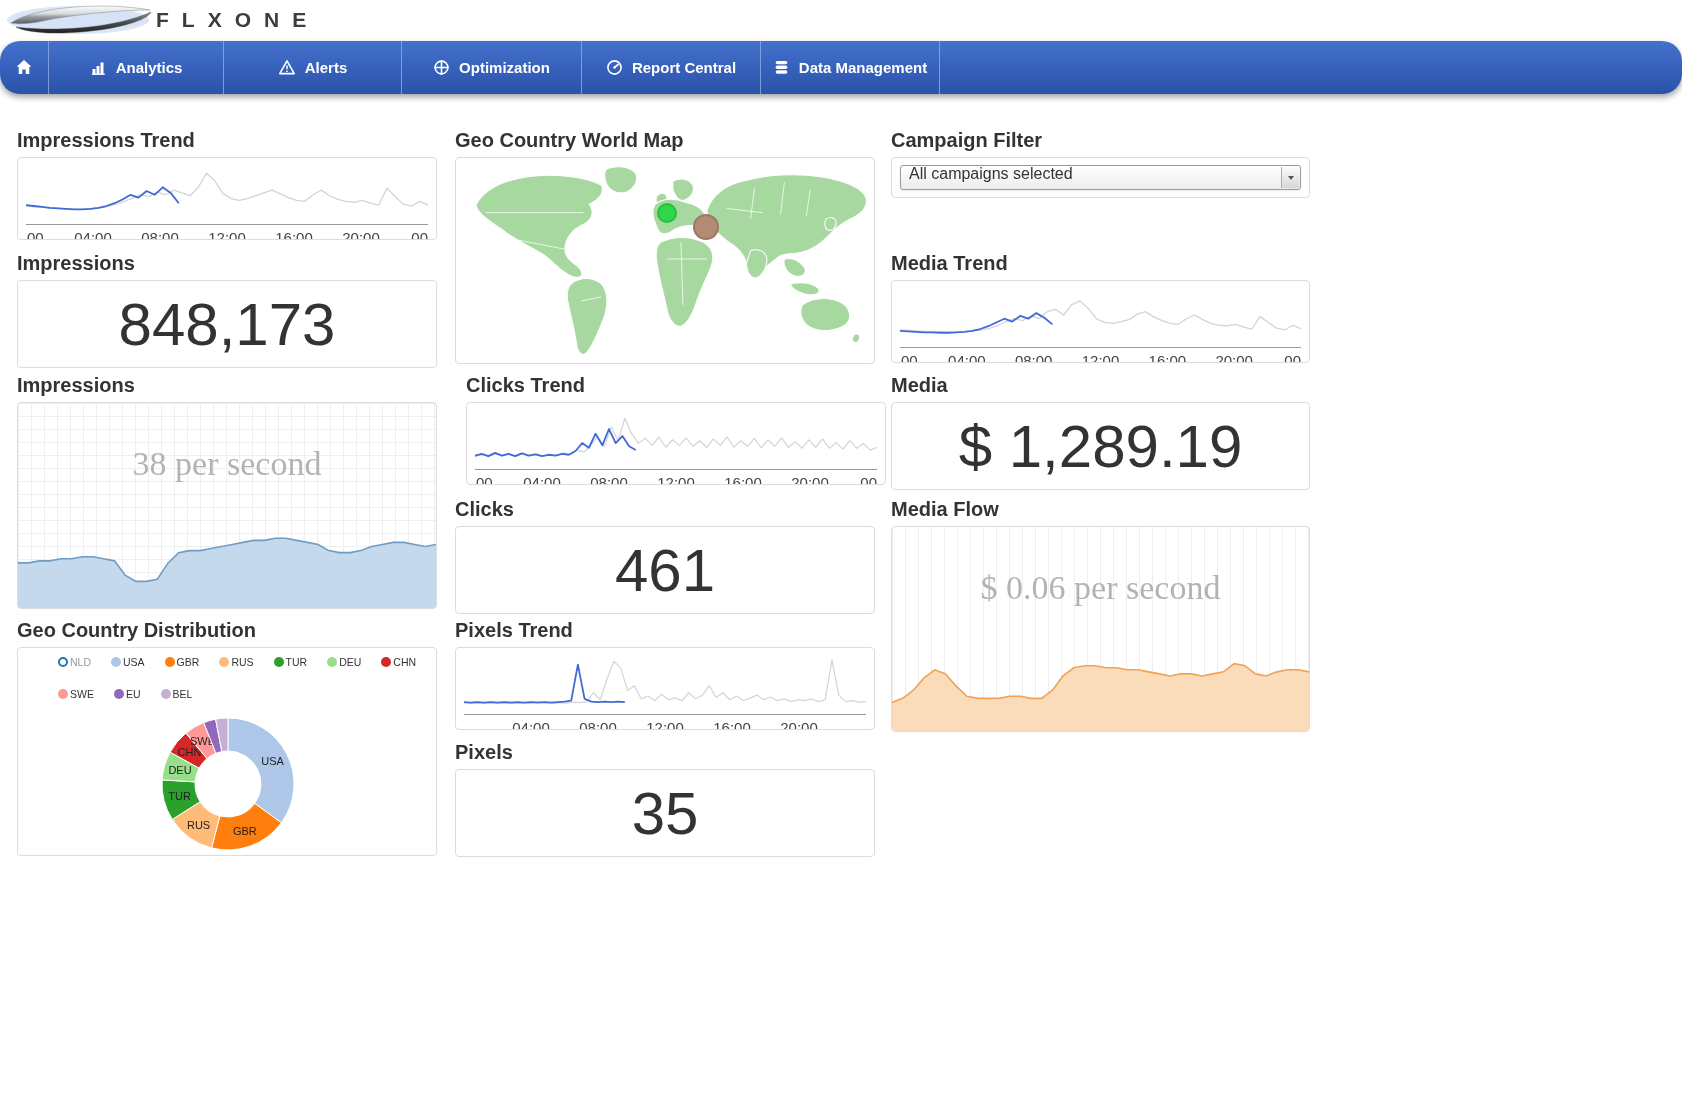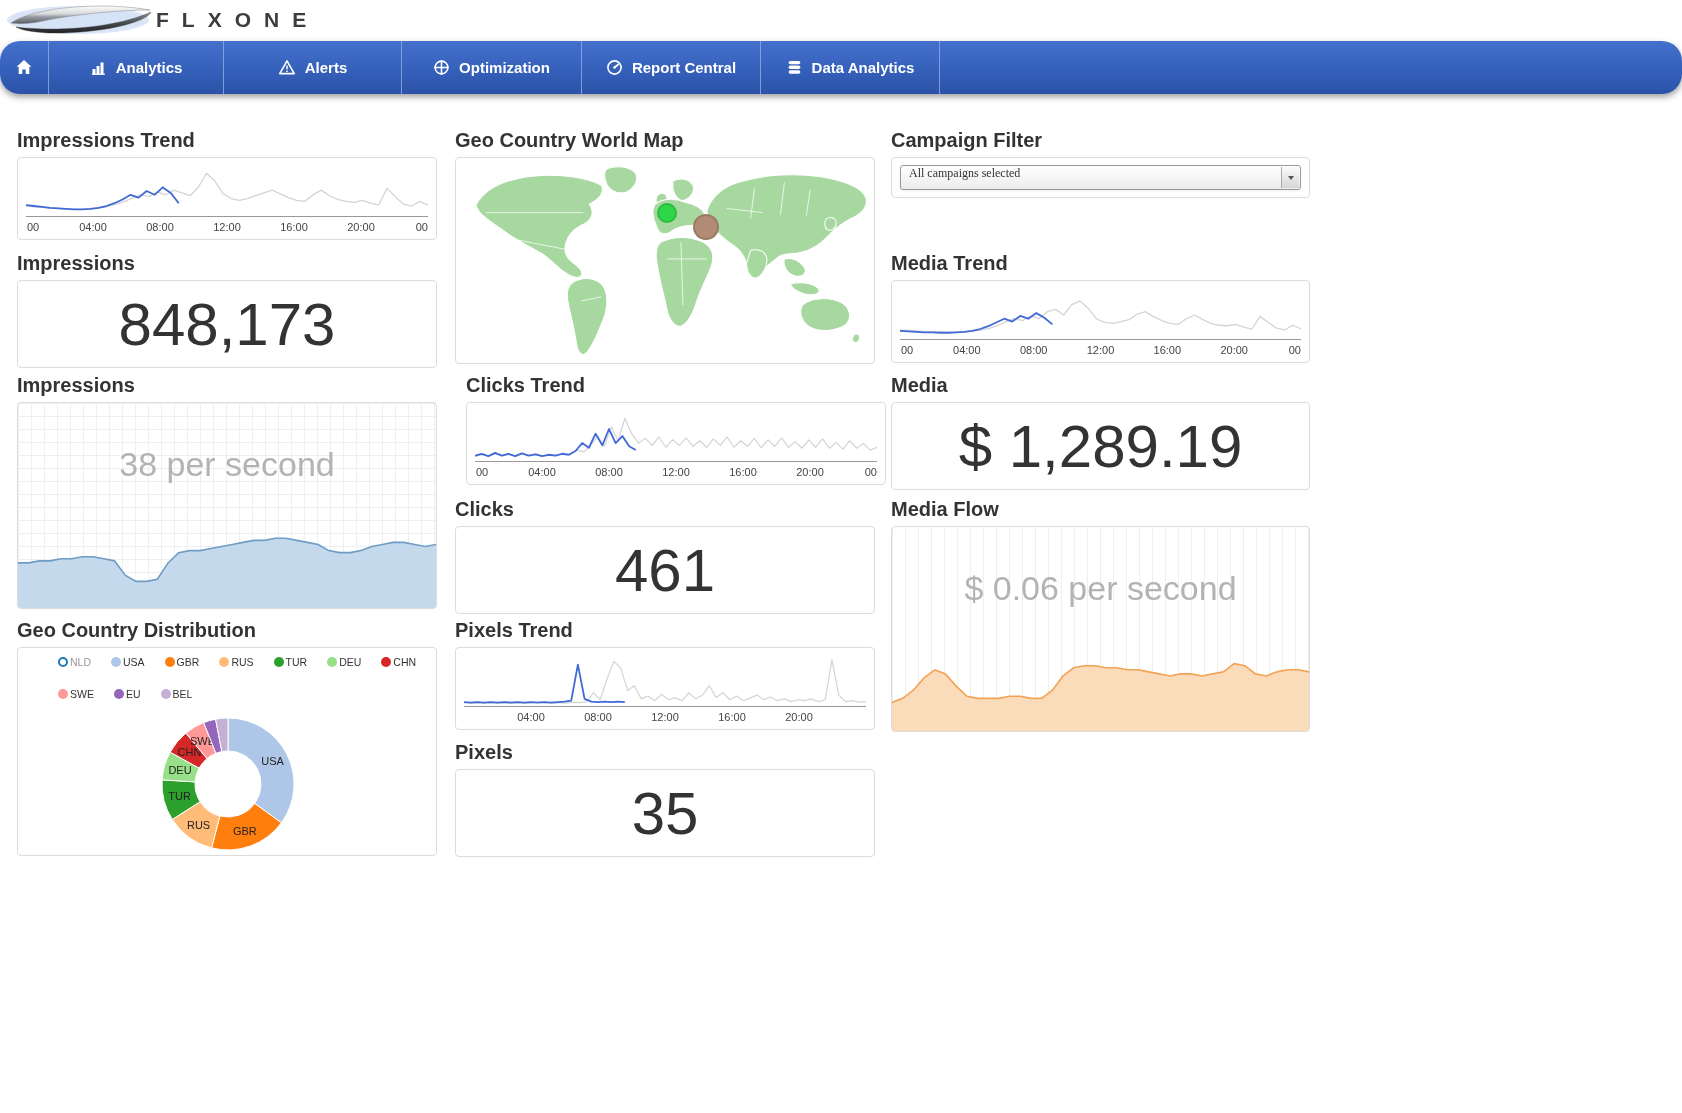--- a/index.html
+++ b/index.html
@@ -20,29 +20,29 @@
 
   
   .main{position:relative;height:1019px;border-radius:32px;}
   .widget{position:absolute;}
   .widget-title{font-size:20px;font-weight:bold;color:#333;margin-bottom:7px;line-height:20px;}
   .box{border:1px solid #dcdcdc;border-radius:4px;background:#fff;position:relative;overflow:hidden;}
 
   
   .trend-box{height:83px;padding:6px 8px 0 8px;box-sizing:border-box;}
   .spark{display:block;width:100%;height:52px;}
-  .axis{position:relative;height:21px;border-top:1px solid #999;margin-top:0;font-size:11px;color:#444;}
+  .axis{position:relative;height:21px;border-top:1px solid #999;margin-top:8px;font-size:15px;color:#444;}
   .axis span{position:absolute;top:4px;white-space:nowrap;}
 
   
   .num-box{height:86px;display:flex;align-items:center;justify-content:center;}
   .big-num{font-size:60px;color:#333;}
 
   
-  .area-box{height:205px;}
+  .area-box{height:205px;font-family:Liberation Serif, serif;}
   .area-box.h204{height:204px;padding-left:24px;}
   .grid-both{background-image:linear-gradient(#edf0f3 1px,transparent 1px),linear-gradient(90deg,#edf0f3 1px,transparent 1px);background-size:13px 13px;}
   .grid-vert{background-image:linear-gradient(90deg,#f0efed 1px,transparent 1px);background-size:13px 100%;}
   .area-svg{position:absolute;inset:0;width:100%;height:100%;}
   .overlay-text{position:absolute;top:42px;left:0;right:0;text-align:center;font-size:34px;color:#b3b3b3;z-index:2;}
 
   
   .geo-box{height:209px;padding-top:8px;box-sizing:border-box;}
   .legend{display:flex;flex-wrap:wrap;align-items:center;padding:0 8px 0 40px;column-gap:6px;row-gap:4px;
           font-size:10.5px;color:#333;gap:20px;}
@@ -53,22 +53,22 @@
 
   
   .map-box{height:205px;}
   .map-svg{position:absolute;inset:0;width:100%;height:100%;}
   .map-marker{position:absolute;border-radius:50%;transform:translate(-50%,-50%);
               box-shadow:inset 0 0 0 2px rgba(0,0,0,.12);}
 
   
   .filter-box{height:41px;padding:7px 8px;box-sizing:border-box;}
   .select{height:25px;border:1px solid #999;border-radius:3px;background:linear-gradient(#fff,#ececec);
-          font-size:12px;color:#333;display:flex;align-items:center;padding:0 24px 8px 8px;position:relative;
-          cursor:pointer;box-shadow:0 1px 2px rgba(0,0,0,.08);box-sizing:border-box;font-family:Liberation Serif, serif;}
+          font-size:16px;color:#333;display:flex;align-items:center;padding:0 24px 8px 8px;position:relative;
+          cursor:pointer;box-shadow:0 1px 2px rgba(0,0,0,.08);box-sizing:border-box;}
   .select-btn{position:absolute;top:1px;right:1px;bottom:1px;width:17px;border-left:1px solid #aaa;
               background:linear-gradient(#fbfbfb,#d6d6d6);display:flex;align-items:center;justify-content:center;
               border-radius:0 2px 2px 0;}
   .select-btn::after{content:'';border-left:3.5px solid transparent;border-right:3.5px solid transparent;
               border-top:4.5px solid #555;}
 </style>
 </head>
 <body>
 
 <div class="header">
@@ -128,21 +128,21 @@
       <circle cx="8" cy="8" r="1.1" fill="#fff"></circle>
     </svg>
     <span>Report Central</span>
   </a>
   <a class="nav-item" style="width:178px">
     <svg width="17" height="17" viewBox="0 0 16 16">
       <rect x="2.5" y="1.8" width="11" height="3.2" rx="1.6" fill="#fff"></rect>
       <rect x="2.5" y="6.2" width="11" height="3.2" rx="1.6" fill="#fff"></rect>
       <rect x="2.5" y="10.6" width="11" height="3.2" rx="1.6" fill="#fff"></rect>
     </svg>
-    <span>Data Analytics</span>
+    <span>Data Management</span>
   </a>
 </nav>
 
 <div class="main">
 
   <div class="widget" style="left:17px;top:36px;width:420px">
     <div class="widget-title">Impressions Trend</div>
     <div class="box trend-box">
       <svg class="spark" viewBox="0 0 100 100" preserveAspectRatio="none">
           <polyline points="0.00,80.80 2.04,82.60 4.08,83.50 6.12,84.40 8.16,85.30 10.20,86.20 12.24,87.10 14.29,87.10 16.33,86.20 18.37,84.40 20.41,81.70 22.45,77.20 24.49,71.80 26.53,65.50 28.57,59.20 30.61,62.80 32.65,53.80 34.69,59.20 36.73,50.20 38.78,55.60 40.82,61.00 42.86,44.80 44.90,17.80 46.94,32.20 48.98,56.50 51.02,66.40 53.06,70.00 55.10,66.40 57.14,61.00 59.18,55.60 61.22,50.20 63.27,57.40 65.31,64.60 67.35,70.00 69.39,71.80 71.43,59.20 73.47,50.20 75.51,61.00 77.55,68.20 79.59,71.80 81.63,73.60 83.67,70.00 85.71,75.40 87.76,79.00 89.80,46.60 91.84,62.80 93.88,77.20 95.92,80.80 97.96,71.80 100.00,79.00" fill="none" stroke="#d4d4d4" stroke-width="1.3" stroke-linejoin="round" vector-effect="non-scaling-stroke"></polyline>

